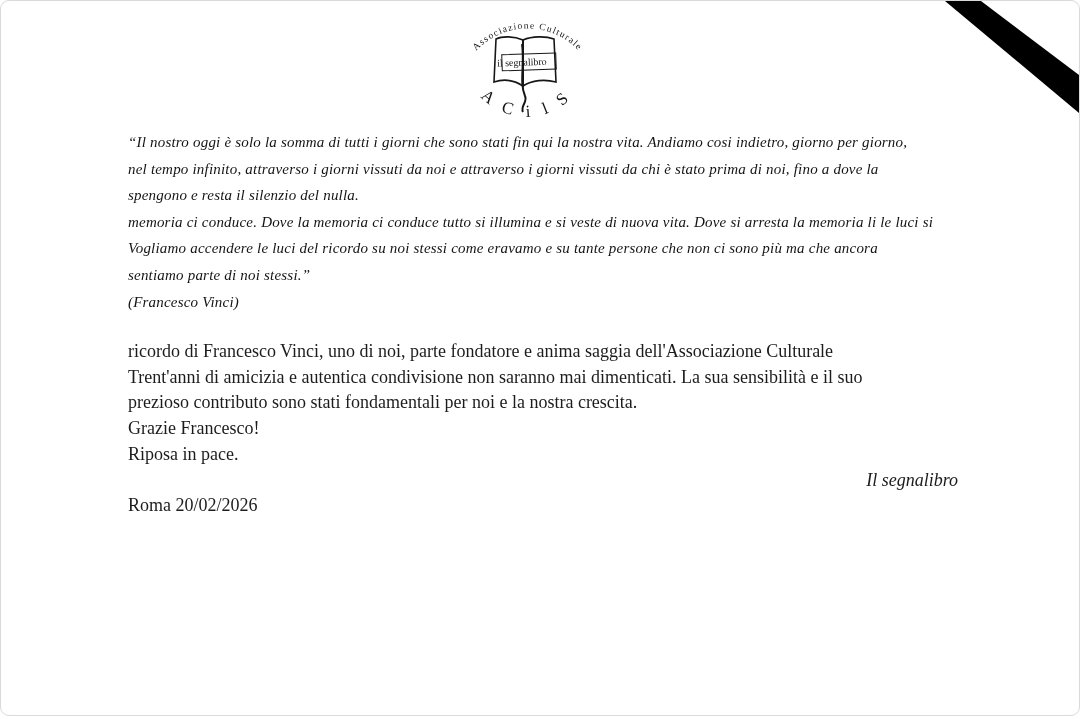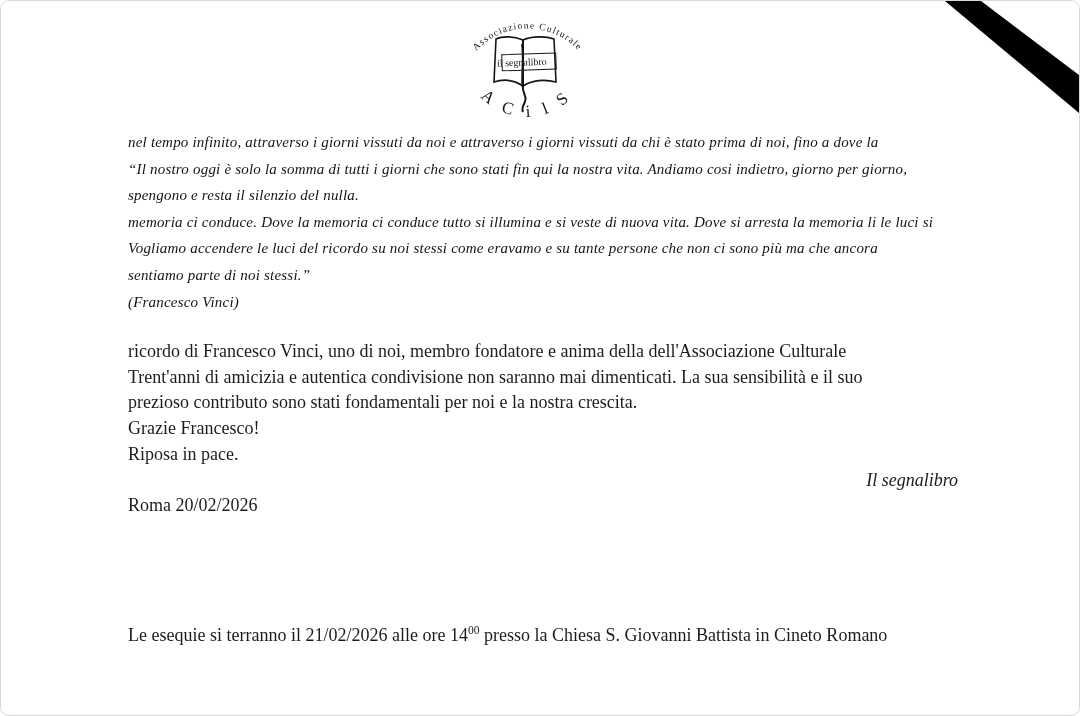--- a/index.html
+++ b/index.html
@@ -119,36 +119,33 @@
 
     <text class="arc-text-top">
       <textPath href="#arcTop" startOffset="50%" text-anchor="middle">Associazione Culturale</textPath>
     </text>
     <text class="arc-text-bottom">
       <textPath href="#arcBottom" startOffset="50%" text-anchor="middle">A C i l S</textPath>
     </text>
   </svg>
 
   <div class="quote">
+    <div class="quote-line">“Il nostro oggi è solo la somma di tutti i giorni che sono stati fin qui la nostra vita. Andiamo cosi indietro, giorno per giorno,</div>
     <div class="quote-line">nel tempo infinito, attraverso i giorni vissuti da noi e attraverso i giorni vissuti da chi è stato prima di noi, fino a dove la</div>
-    <div class="quote-line">“Il nostro oggi è solo la somma di tutti i giorni che sono stati fin qui la nostra vita. Andiamo cosi indietro, giorno per giorno,</div>
     <div class="quote-line">spengono e resta il silenzio del nulla.</div>
     <div class="quote-line">memoria ci conduce. Dove la memoria ci conduce tutto si illumina e si veste di nuova vita. Dove si arresta la memoria li le luci si</div>
     <div class="quote-line">Vogliamo accendere le luci del ricordo su noi stessi come eravamo e su tante persone che non ci sono più ma che ancora</div>
     <div class="quote-line">sentiamo parte di noi stessi.”</div>
     <div class="quote-line">(Francesco Vinci)</div>
   </div>
 
   <div class="body-block">
-    <div class="body-line">ricordo di Francesco Vinci, uno di noi, membro fondatore e anima della dell'Associazione Culturale</div>
+    <div class="body-line">ricordo di Francesco Vinci, uno di noi, parte fondatore e anima saggia dell'Associazione Culturale</div>
     <div class="body-line">Trent'anni di amicizia e autentica condivisione non saranno mai dimenticati. La sua sensibilità e il suo</div>
     <div class="body-line">prezioso contributo sono stati fondamentali per noi e la nostra crescita.</div>
     <div class="body-line">Grazie Francesco!</div>
     <div class="body-line">Riposa in pace.</div>
     <div class="body-line signature-line">Il segnalibro</div>
     <div class="body-line dateline">Roma 20/02/2026</div>
   </div>
 
-  <div class="funeral-line">
-    <span>Le esequie si terranno il 21/02/2026 alle ore 14</span><sup>00</sup><span> presso la Chiesa S. Giovanni Battista in Cineto Romano</span>
-  </div>
 
 </div>
 
 </body></html>

